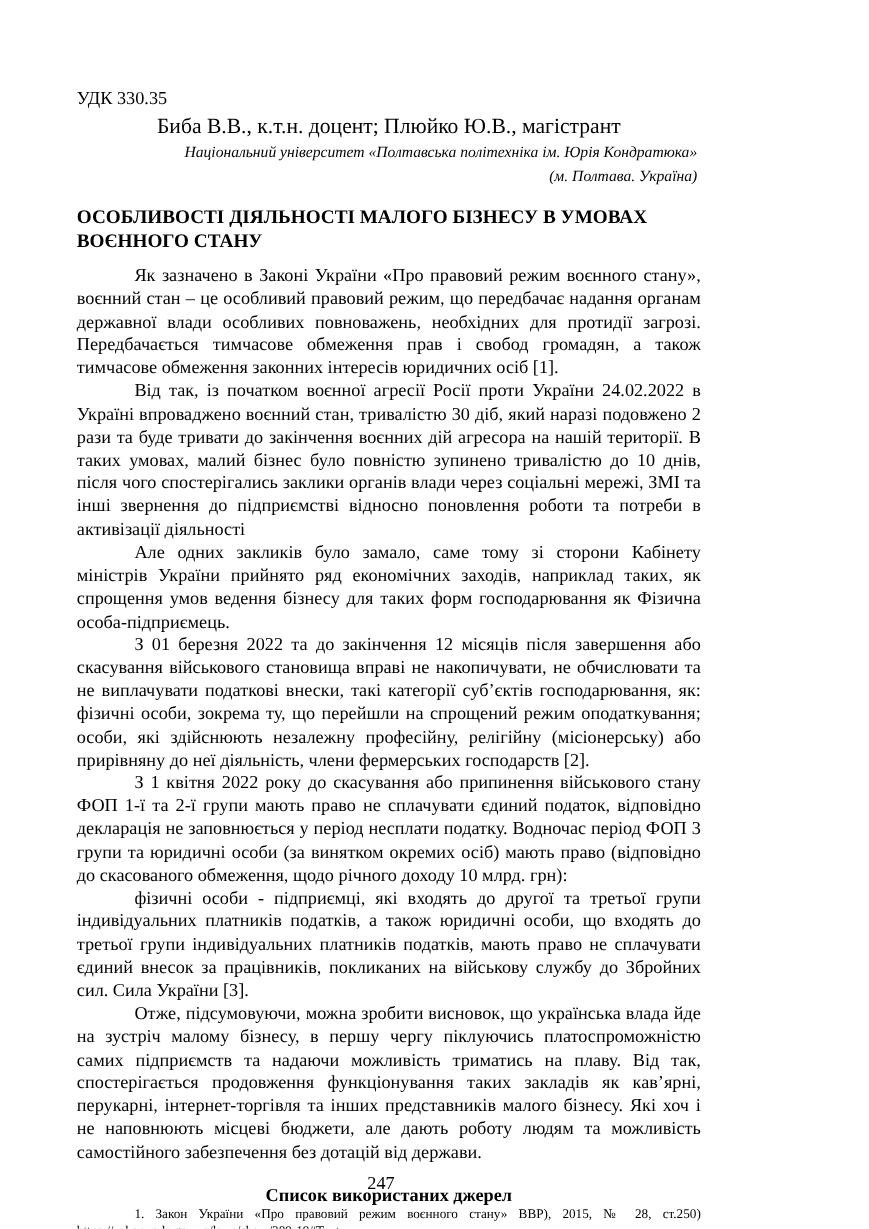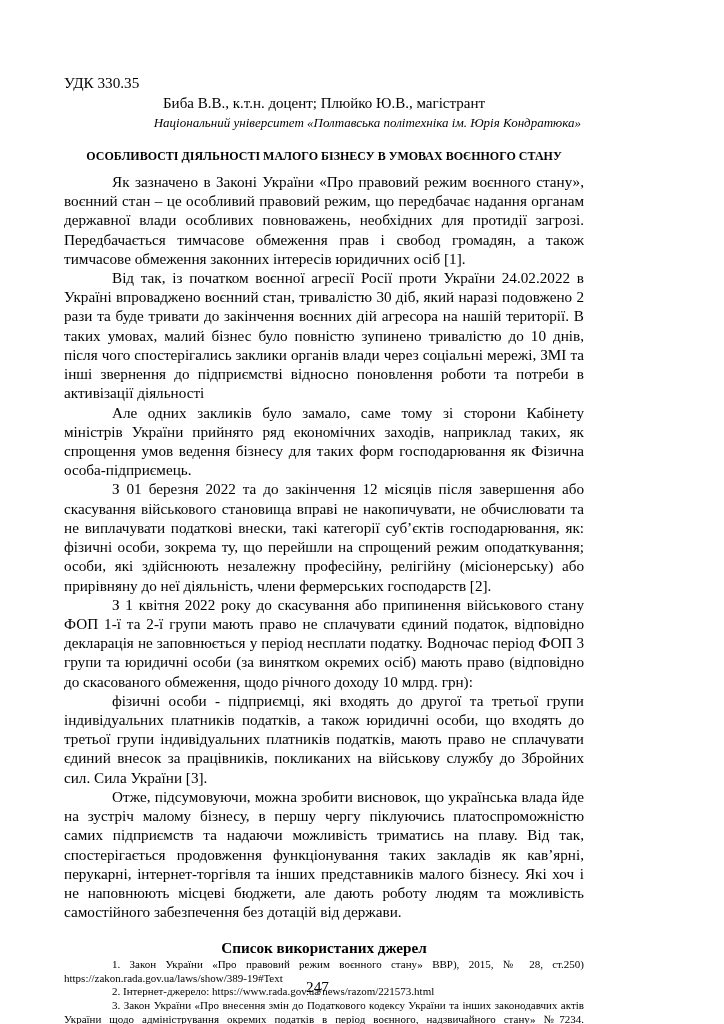--- a/index.html
+++ b/index.html
@@ -23,38 +23,37 @@
     padding: 74px 64px 0 64px;
     background: #ffffff;
   }
   .udk {
     font-size: 15.2px;
     line-height: 1.24;
     text-align: left;
     margin: 0 0 1px 0;
   }
   .authors {
-    font-size: 15px;
+    font-size: 18px;
     line-height: 1.24;
     text-align: center;
     margin: 0;
   }
   .affiliation,
   .city {
     font-size: 13px;
     line-height: 1.26;
     text-align: right;
     font-style: italic;
     margin: 3px;
   }
   .title {
-    font-size: 12px;
+    font-size: 16px;
     line-height: 1.26;
     font-weight: bold;
-    text-align: center;
     margin: 17px 0 8px 0;
   }
   p.body-par {
     font-size: 15.2px;
     line-height: 1.265;
     text-align: justify;
     text-justify: inter-word;
     margin: 0;
     text-indent: 48px;
     hyphens: none;
@@ -87,20 +86,21 @@
 <body>
 
 <div class="page">
 
   <div class="udk">УДК 330.35</div>
 
   <div class="authors">Биба В.В., к.т.н. доцент; Плюйко Ю.В., магістрант</div>
 
   <div class="affiliation">Національний університет «Полтавська політехніка ім. Юрія Кондратюка»</div>
 
+  <div class="city">(м. Полтава. Україна)</div>
 
   <h1 class="title">ОСОБЛИВОСТІ ДІЯЛЬНОСТІ МАЛОГО БІЗНЕСУ В УМОВАХ ВОЄННОГО СТАНУ</h1>
 
   <p class="body-par">Як зазначено в Законі України «Про правовий режим воєнного стану», воєнний стан – це особливий правовий режим, що передбачає надання органам державної влади особливих повноважень, необхідних для протидії загрозі. Передбачається тимчасове обмеження прав і свобод громадян, а також тимчасове обмеження законних інтересів юридичних осіб [1].</p>
   <p class="body-par">Від так, із початком воєнної агресії Росії проти України 24.02.2022 в Україні впроваджено воєнний стан, тривалістю 30 діб, який наразі подовжено 2 рази та буде тривати до закінчення воєнних дій агресора на нашій території. В таких умовах, малий бізнес було повністю зупинено тривалістю до 10 днів, після чого спостерігались заклики органів влади через соціальні мережі, ЗМІ та інші звернення до підприємстві відносно поновлення роботи та потреби в активізації діяльності</p>
   <p class="body-par">Але одних закликів було замало, саме тому зі сторони Кабінету міністрів України прийнято ряд економічних заходів, наприклад таких, як спрощення умов ведення бізнесу для таких форм господарювання як Фізична особа-підприємець.</p>
   <p class="body-par">З 01 березня 2022 та до закінчення 12 місяців після завершення або скасування військового становища вправі не накопичувати, не обчислювати та не виплачувати податкові внески, такі категорії суб’єктів господарювання, як: фізичні особи, зокрема ту, що перейшли на спрощений режим оподаткування; особи, які здійснюють незалежну професійну, релігійну (місіонерську) або прирівняну до неї діяльність, члени фермерських господарств [2].</p>
   <p class="body-par">З 1 квітня 2022 року до скасування або припинення військового стану ФОП 1-ї та 2-ї групи мають право не сплачувати єдиний податок, відповідно декларація не заповнюється у період несплати податку. Водночас період ФОП 3 групи та юридичні особи (за винятком окремих осіб) мають право (відповідно до скасованого обмеження, щодо річного доходу 10 млрд. грн):</p>
   <p class="body-par">фізичні особи - підприємці, які входять до другої та третьої групи індивідуальних платників податків, а також юридичні особи, що входять до третьої групи індивідуальних платників податків, мають право не сплачувати єдиний внесок за працівників, покликаних на військову службу до Збройних сил. Сила України [3].</p>
   <p class="body-par">Отже, підсумовуючи, можна зробити висновок, що українська влада йде на зустріч малому бізнесу, в першу чергу піклуючись платоспроможністю самих підприємств та надаючи можливість триматись на плаву. Від так, спостерігається продовження функціонування таких закладів як кав’ярні, перукарні, інтернет-торгівля та інших представників малого бізнесу. Які хоч і не наповнюють місцеві бюджети, але дають роботу людям та можливість самостійного забезпечення без дотацій від держави.</p>

